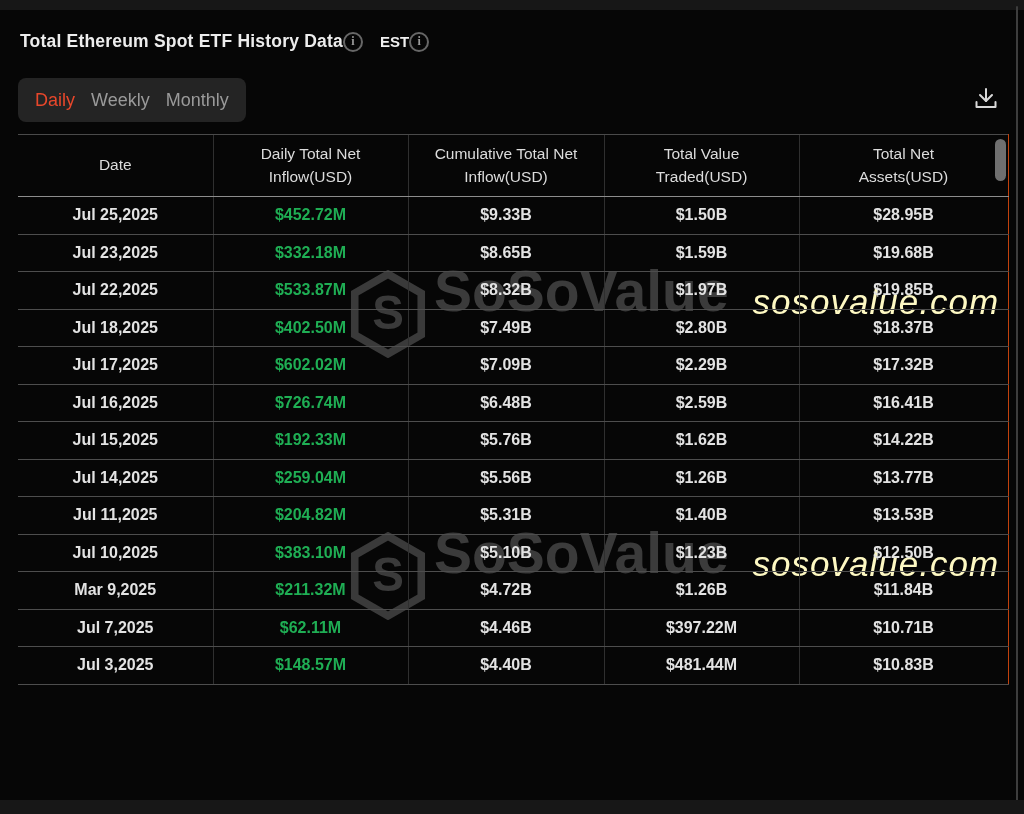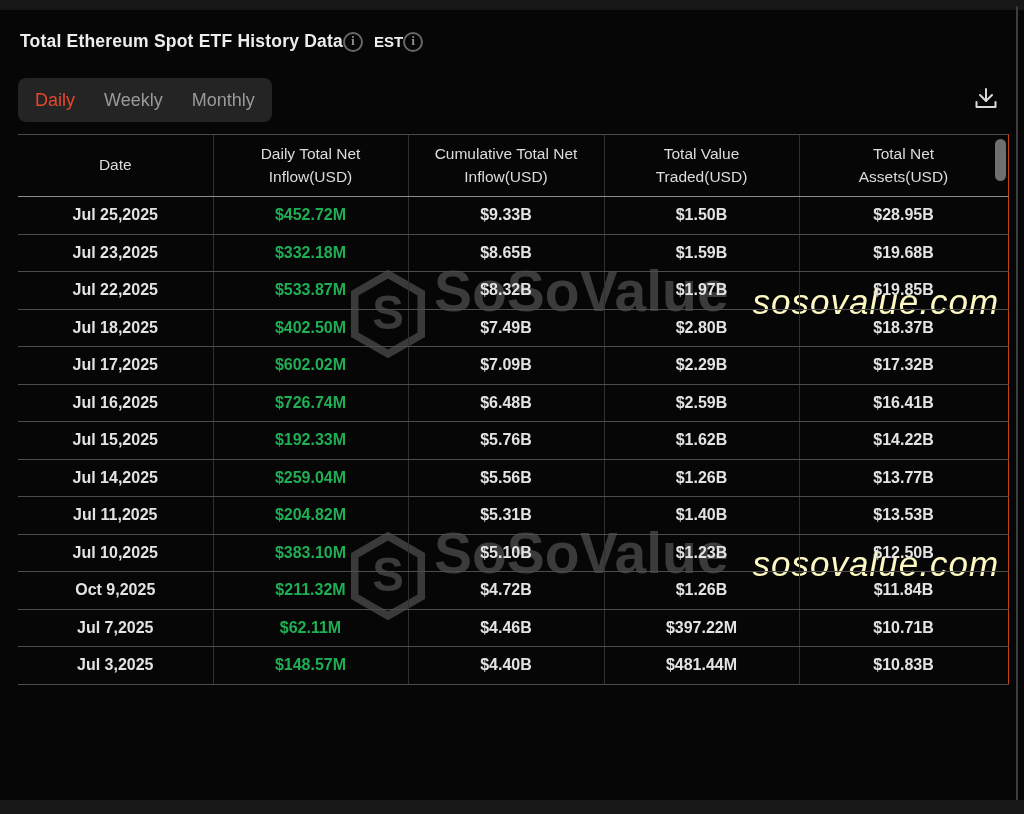--- a/index.html
+++ b/index.html
@@ -17,25 +17,25 @@
   .strip.top{top:0;height:10px;}
   .strip.bottom{top:800px;height:14px;}
   .page-vline{position:absolute;left:1016px;top:6px;width:2px;height:800px;background:#3d3d3d;border-radius:2px;}
 
   
   .header-row{position:absolute;top:31px;left:20px;display:flex;align-items:center;gap:0;z-index:6;}
   .page-title{margin:0;font-size:17.5px;font-weight:700;color:#ededed;letter-spacing:.2px;}
   .info-circ{width:20px;height:20px;border:2px solid #676767;border-radius:50%;color:#9a9a9a;
     display:flex;align-items:center;justify-content:center;font-size:12px;font-weight:700;
     font-family:"Liberation Serif", serif;cursor:pointer;flex:0 0 auto;}
-  .est-label{font-size:15px;font-weight:700;color:#f0f0f0;margin-left:11px;}
+  .est-label{font-size:15px;font-weight:700;color:#f0f0f0;margin-left:17px;}
 
   
   .tabs{position:absolute;left:18px;top:78px;height:44px;background:#242424;border-radius:8px;
-    display:flex;align-items:center;padding:0 17px;gap:29px;z-index:6;}
+    display:flex;align-items:center;padding:0 17px;gap:16px;z-index:6;}
   .tab{background:none;border:none;font-size:18px;color:#9a9a9a;font-family:inherit;cursor:pointer;padding:0;}
   .tab.active{color:var(--accent);}
 
   
   .download-btn{position:absolute;left:970px;top:83px;width:32px;height:32px;cursor:pointer;z-index:6;
     display:flex;align-items:center;justify-content:center;}
 
   
   .watermark{position:absolute;left:350px;z-index:1;display:flex;align-items:flex-start;gap:8px;pointer-events:none;}
   .wm1{top:262px;}
@@ -203,21 +203,21 @@
           <td>$13.53B</td>
         </tr>
         <tr>
           <td>Jul 10,2025</td>
           <td class="pos">$383.10M</td>
           <td>$5.10B</td>
           <td>$1.23B</td>
           <td>$12.50B</td>
         </tr>
         <tr>
-          <td>Oct 9,2025</td>
+          <td>Mar 9,2025</td>
           <td class="pos">$211.32M</td>
           <td>$4.72B</td>
           <td>$1.26B</td>
           <td>$11.84B</td>
         </tr>
         <tr>
           <td>Jul 7,2025</td>
           <td class="pos">$62.11M</td>
           <td>$4.46B</td>
           <td>$397.22M</td>

